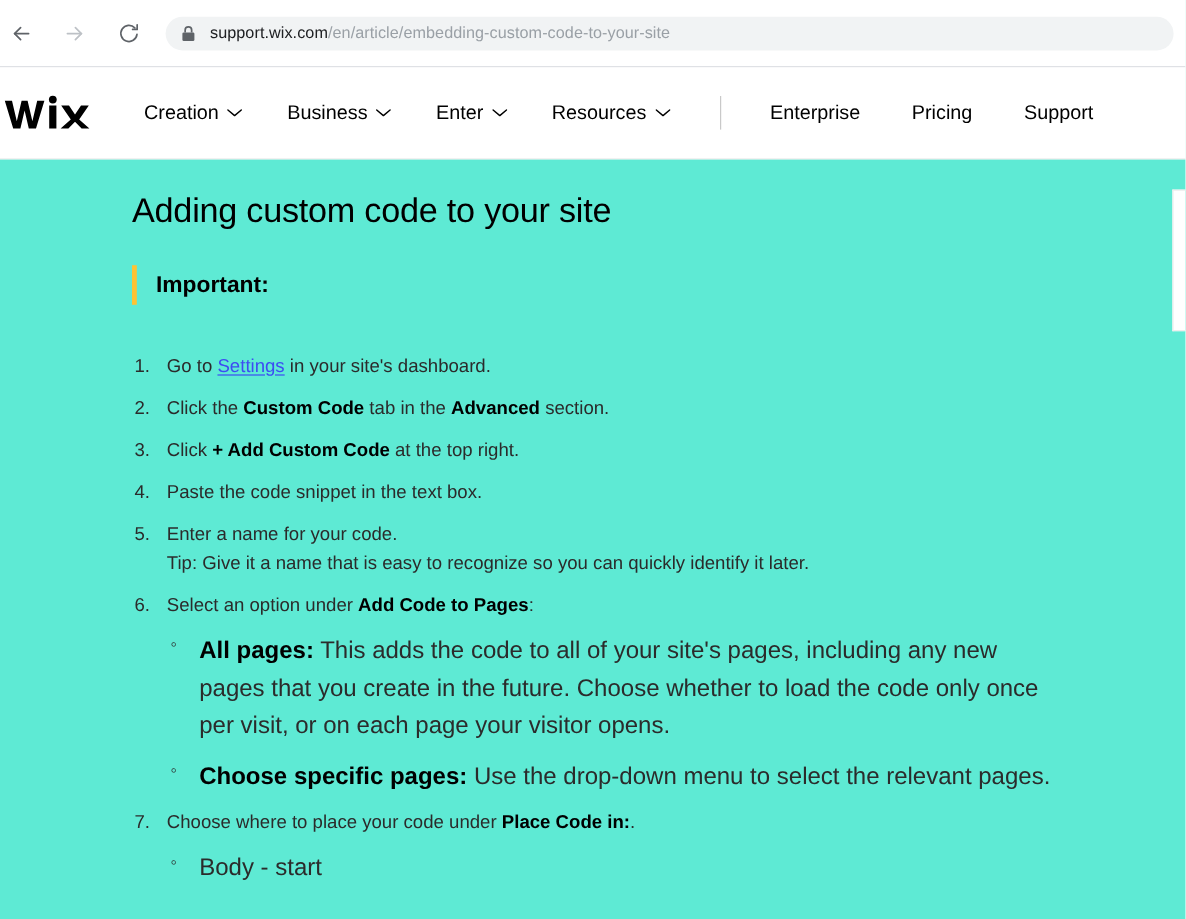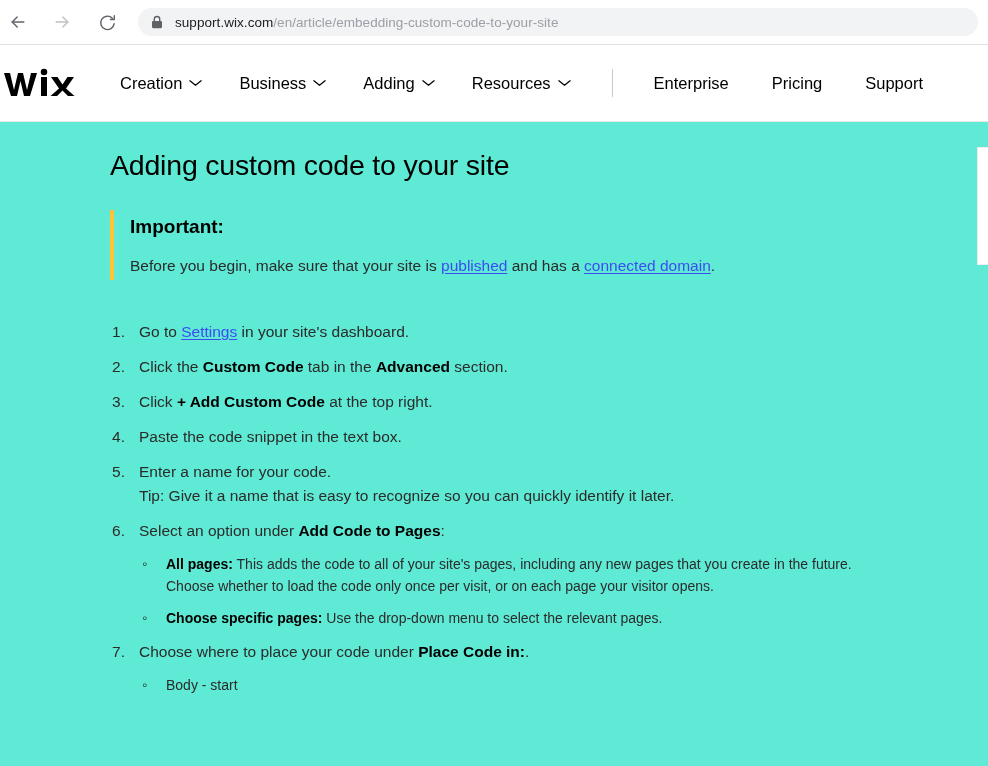--- a/index.html
+++ b/index.html
@@ -7,21 +7,21 @@
   html, body {
     width: 988px;
     height: 766px;
     overflow: hidden;
     background: #ffffff;
     font-family: "Liberation Sans", sans-serif;
   }
 
   
   .browser-chrome {
-    height: 45px;
+    height: 56px;
     background: #ffffff;
     display: flex;
     align-items: center;
     padding: 0 0 0 0;
     border-bottom: 1px solid #dfe1e5;
     position: relative;
   }
 
   .nav-btn {
     width: 34px;
@@ -202,21 +202,21 @@
   .sublist {
     list-style: none;
     margin-top: 10px;
     margin-bottom: 2px;
   }
   .subitem {
     position: relative;
     padding-left: 27px;
     line-height: 1.58;
     margin-bottom: 10px;
-    font-size: 14px;
+    font-size: 20px;
     color: #2b2b2b;
   }
   .subitem::before {
     content: "\25E6";
     position: absolute;
     left: 3px;
     top: -1px;
     color: #2b2b2b;
     font-size: 15px;
   }
@@ -298,21 +298,21 @@
     <li class="nav-item">
       <span>Business</span>
       <span class="chev">
         <svg width="13" height="8" viewBox="0 0 14 8" fill="none" stroke="#000" stroke-width="1.3" stroke-linecap="round" stroke-linejoin="round">
             <polyline points="1,1.5 7,6.5 13,1.5"></polyline>
           </svg>
       </span>
     </li>
 
     <li class="nav-item">
-      <span>Adding</span>
+      <span>Enter</span>
       <span class="chev">
         <svg width="13" height="8" viewBox="0 0 14 8" fill="none" stroke="#000" stroke-width="1.3" stroke-linecap="round" stroke-linejoin="round">
             <polyline points="1,1.5 7,6.5 13,1.5"></polyline>
           </svg>
       </span>
     </li>
 
     <li class="nav-item">
       <span>Resources</span>
       <span class="chev">
@@ -339,21 +339,20 @@
 <div class="page-wrap">
 
   <div class="side-panel-edge"></div>
 
   <div class="article">
 
     <h1 class="article-title">Adding custom code to your site</h1>
 
     <div class="callout">
       <div class="callout-title">Important:</div>
-      <div class="callout-body"><span>Before you begin, make sure that your site is </span><a href="#" class="doc-link">published</a><span> and has a </span><a href="#" class="doc-link">connected domain</a><span>.</span></div>
     </div>
 
     <ol class="steps" id="steps-list">
         <li class="step"><span><span>Go to </span><a href="#" class="doc-link">Settings</a><span> in your site's dashboard.</span></span></li>
         <li class="step"><span><span>Click the </span><b>Custom Code</b><span> tab in the </span><b>Advanced</b><span> section.</span></span></li>
         <li class="step"><span><span>Click </span><b>+ Add Custom Code</b><span> at the top right.</span></span></li>
         <li class="step"><span><span>Paste the code snippet in the text box.</span></span></li>
         <li class="step"><span><span>Enter a name for your code.</span></span><span class="step-note">Tip: Give it a name that is easy to recognize so you can quickly identify it later.</span></li>
         <li class="step"><span><span>Select an option under </span><b>Add Code to Pages</b><span>:</span></span><ul class="sublist">
             <li class="subitem"><b>All pages:</b><span> This adds the code to all of your site's pages, including any new pages that you create in the future. Choose whether to load the code only once per visit, or on each page your visitor opens.</span></li>

